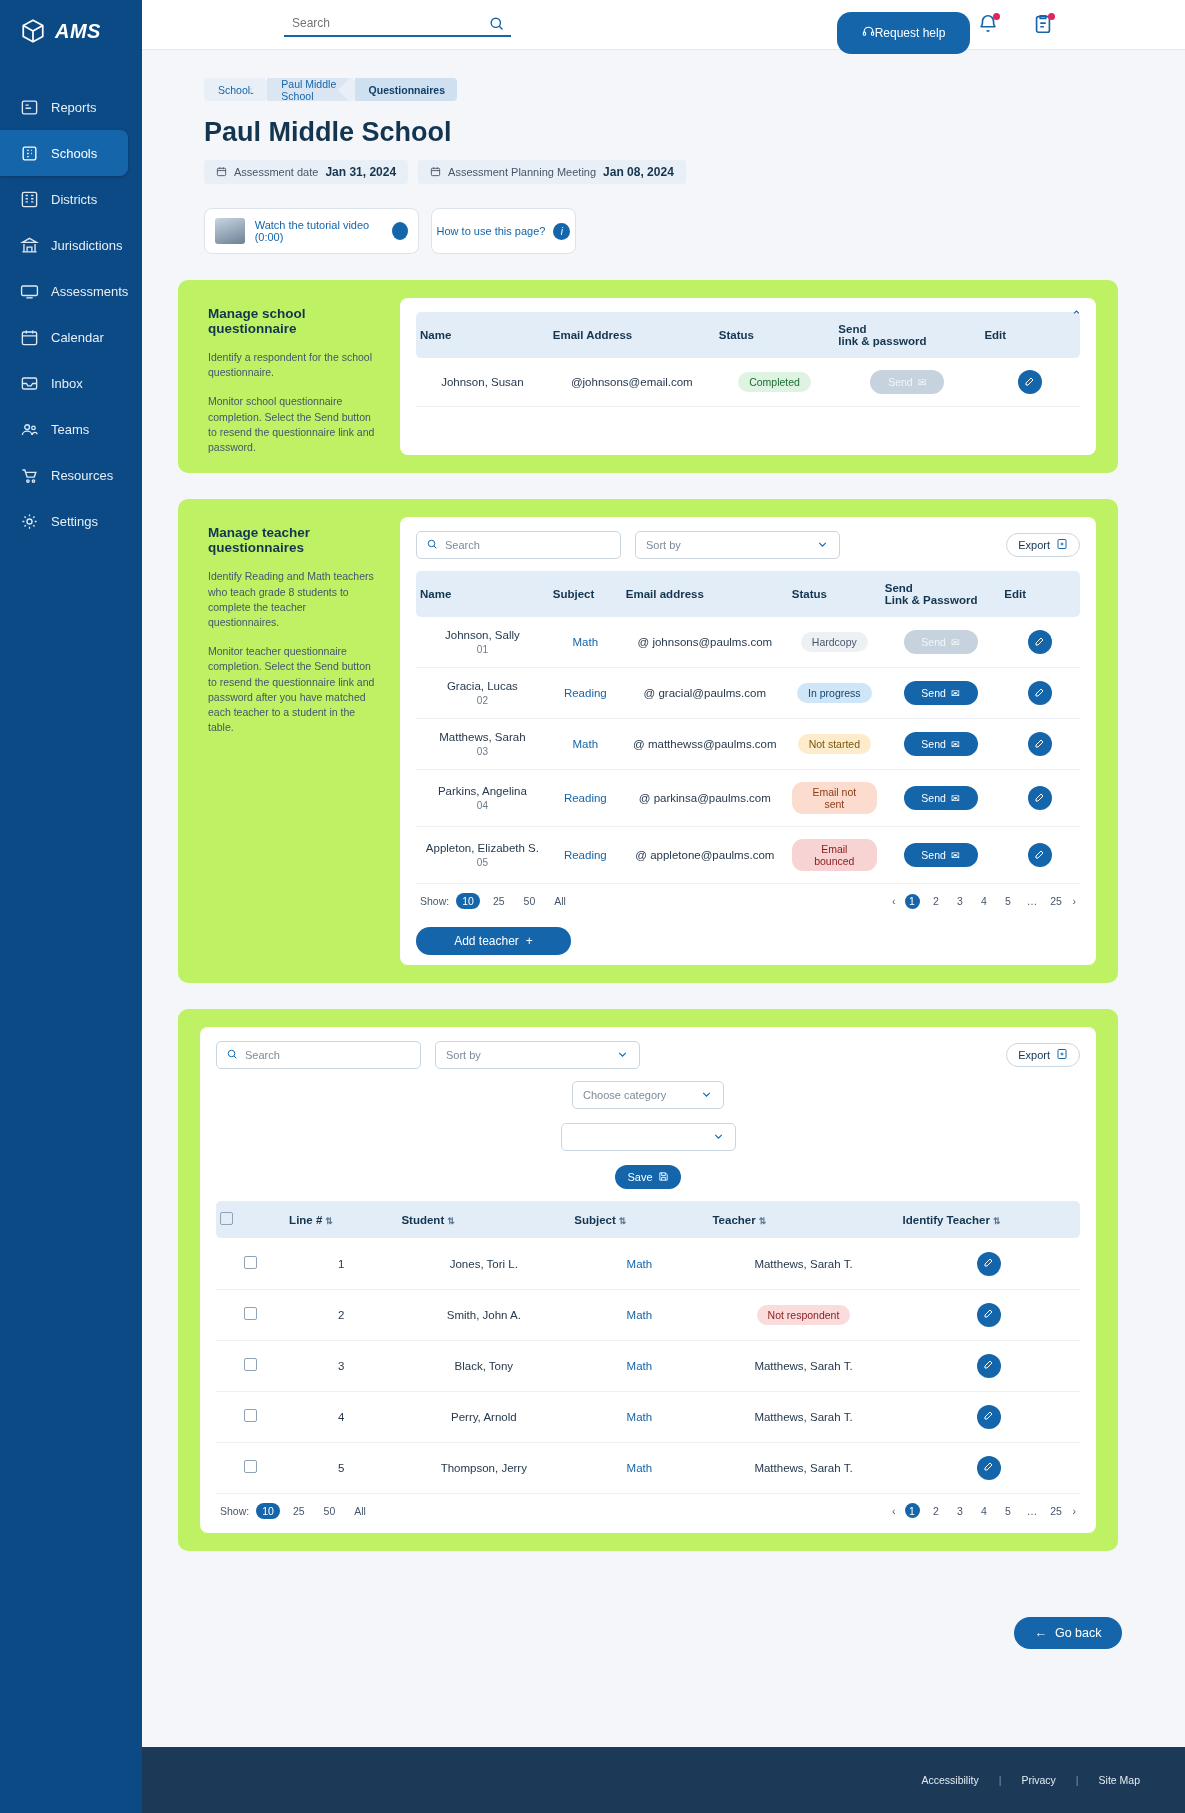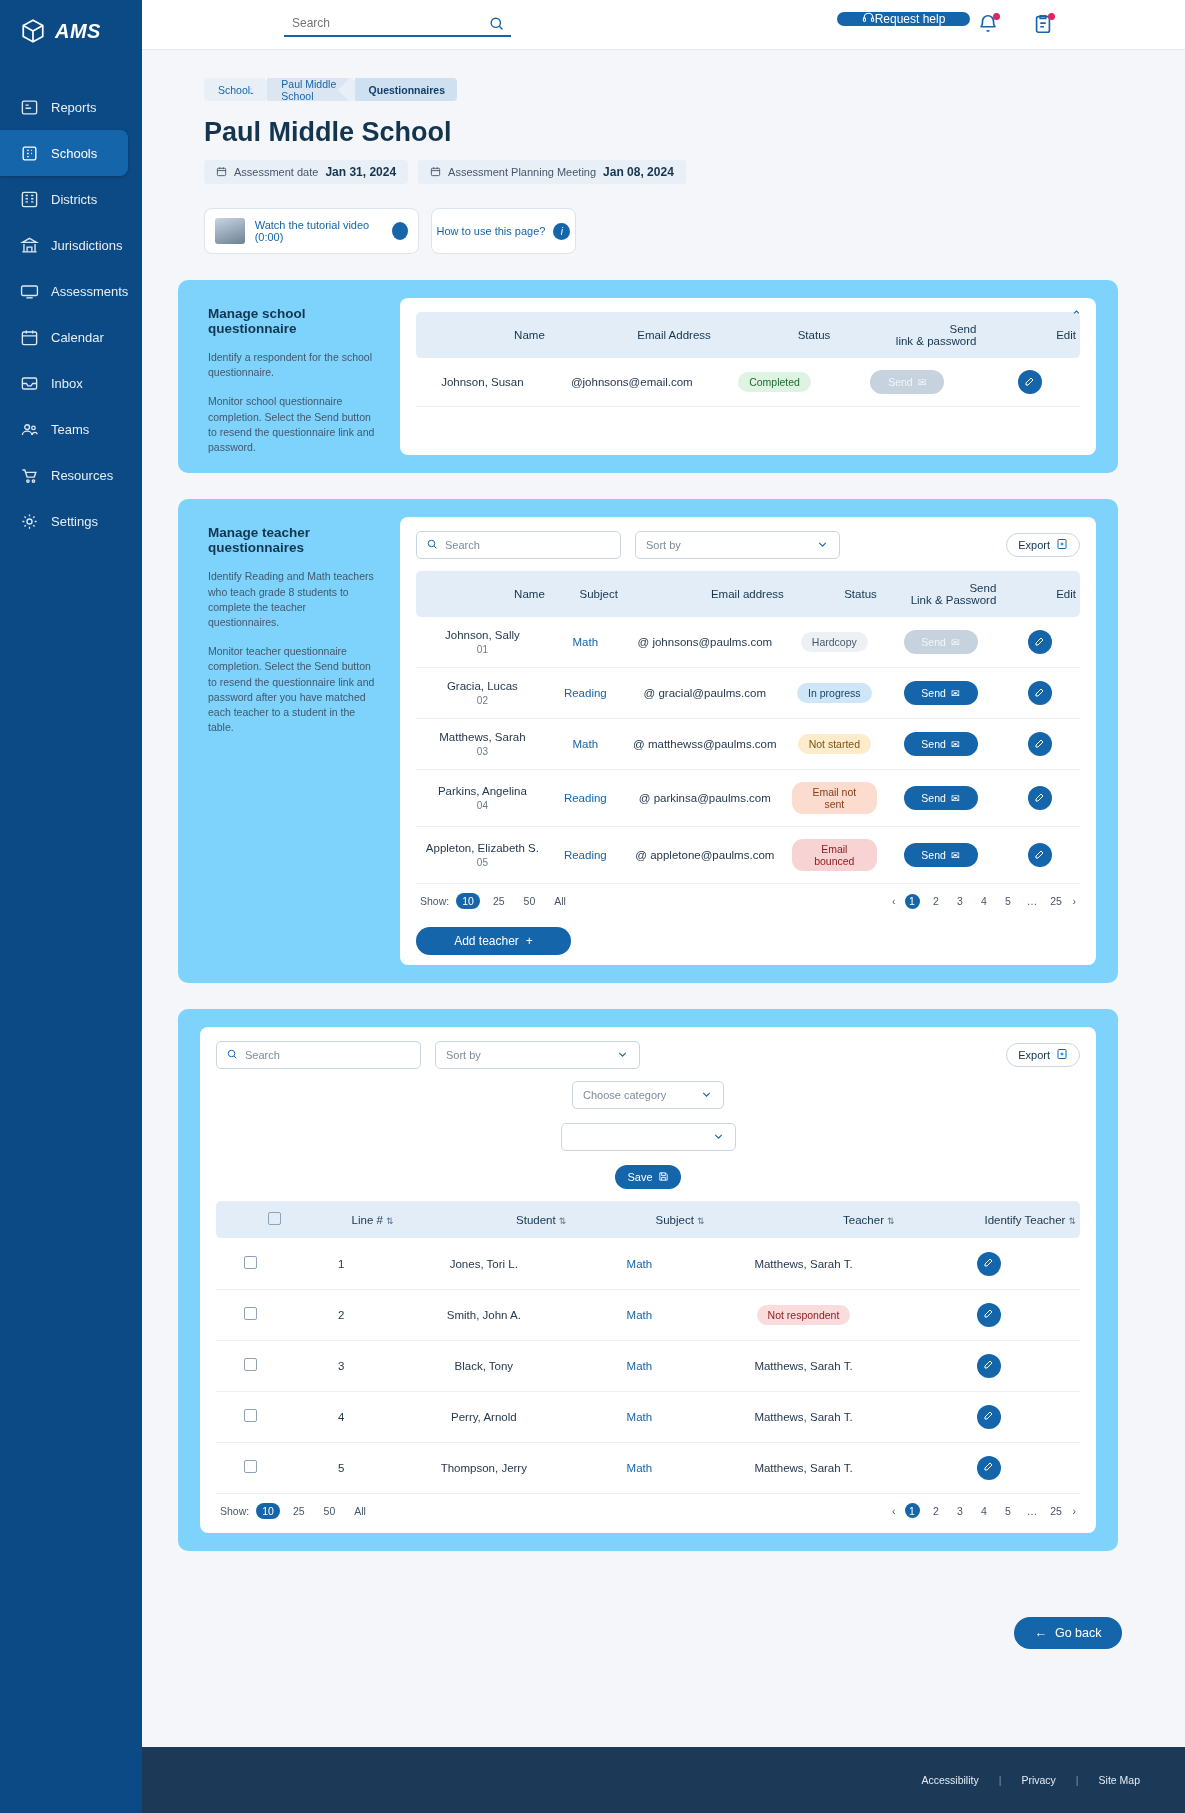--- a/index.html
+++ b/index.html
@@ -42,21 +42,21 @@
     border-bottom: 2px solid #1565ab; display: flex; align-items: center;
     background: #fff;
   }
   .search-input {
     border: 0; outline: none; font-size: 12px; color: #5a6a7a;
     width: 195px; padding-left: 8px; background: transparent;
     font-family: "Liberation Sans", sans-serif;
   }
   .search-ico { position: absolute; right: 6px; top: 4px; color: #1565ab; }
   .req-help {
-    position: absolute; left: 695px; top: 12px; width: 133px; height: 14px;
+    position: absolute; left: 695px; top: 12px; width: 133px; height: 42px;
     background: #1565ab; border-radius: 14px; color: #fff; font-size: 12px;
     display: flex; align-items: center; justify-content: center; cursor: pointer;
   }
   .top-ico { position: absolute; top: 13px; width: 24px; height: 24px; cursor: pointer; color: #1565ab; }
   .dot-badge {
     position: absolute; right: 1px; top: 0; width: 7px; height: 7px;
     background: #e0245e; border-radius: 50%;
   }
 
   
@@ -95,36 +95,36 @@
           display: flex; align-items: center; justify-content: center; font-size: 8px; }
   .howto {
     width: 145px; height: 46px; background: #fff; border: 1px solid #dce3ea; border-radius: 8px;
     display: flex; align-items: center; justify-content: center; gap: 8px; font-size: 11px; color: #1565ab; cursor: pointer;
   }
   .info-ico { width: 17px; height: 17px; border-radius: 50%; background: #1565ab; color: #fff;
               display: flex; align-items: center; justify-content: center; font-size: 10px; font-style: italic; }
 
   
   .section {
-    margin: 26px 0 0 36px; width: 940px; background: #7dd3fc; border-radius: 10px;
+    margin: 26px 0 0 36px; width: 940px; background: #bef264; border-radius: 10px;
     padding: 18px 22px; display: flex; gap: 10px; position: relative;
   }
   .sec-left { width: 190px; flex: 0 0 190px; padding: 8px 10px 0 8px; }
   .sec-title { font-size: 13.5px; font-weight: bold; color: #14354f; }
   .sec-desc { margin-top: 14px; font-size: 10.5px; line-height: 1.45; color: #45576b; }
   .sec-right { flex: 1; background: #fff; border-radius: 8px; padding: 14px 16px 10px; position: relative; }
   .collapse {
     position: absolute; right: 14px; top: 10px; color: #1565ab; cursor: pointer; font-size: 13px;
   }
 
   
   table { border-collapse: collapse; width: 100%; }
   th {
-    background: #e3edf7; color: #14354f; font-size: 11.5px; font-weight: normal;
-    padding: 11px 4px; text-align: right;
+    background: #e3edf7; color: #14354f; font-size: 11.5px; font-weight: bold;
+    padding: 11px 4px; text-align: left;
   }
   td { font-size: 11.5px; text-align: center; padding: 12px 4px; color: #26394d; border-bottom: 1px solid #edf1f5; }
   .thead-round th:first-child { border-radius: 5px 0 0 5px; }
   .thead-round th:last-child { border-radius: 0 5px 5px 0; }
 
   .badge { display: inline-block; font-size: 10.5px; border-radius: 11px; padding: 4px 11px; }
   .b-completed { background: #dff3e2; color: #1d6b34; }
   .b-hardcopy { background: #eef1f4; color: #46566a; }
   .b-inprogress { background: #cfe6f8; color: #14466e; }
   .b-notstarted { background: #fdeccc; color: #7a5610; }

